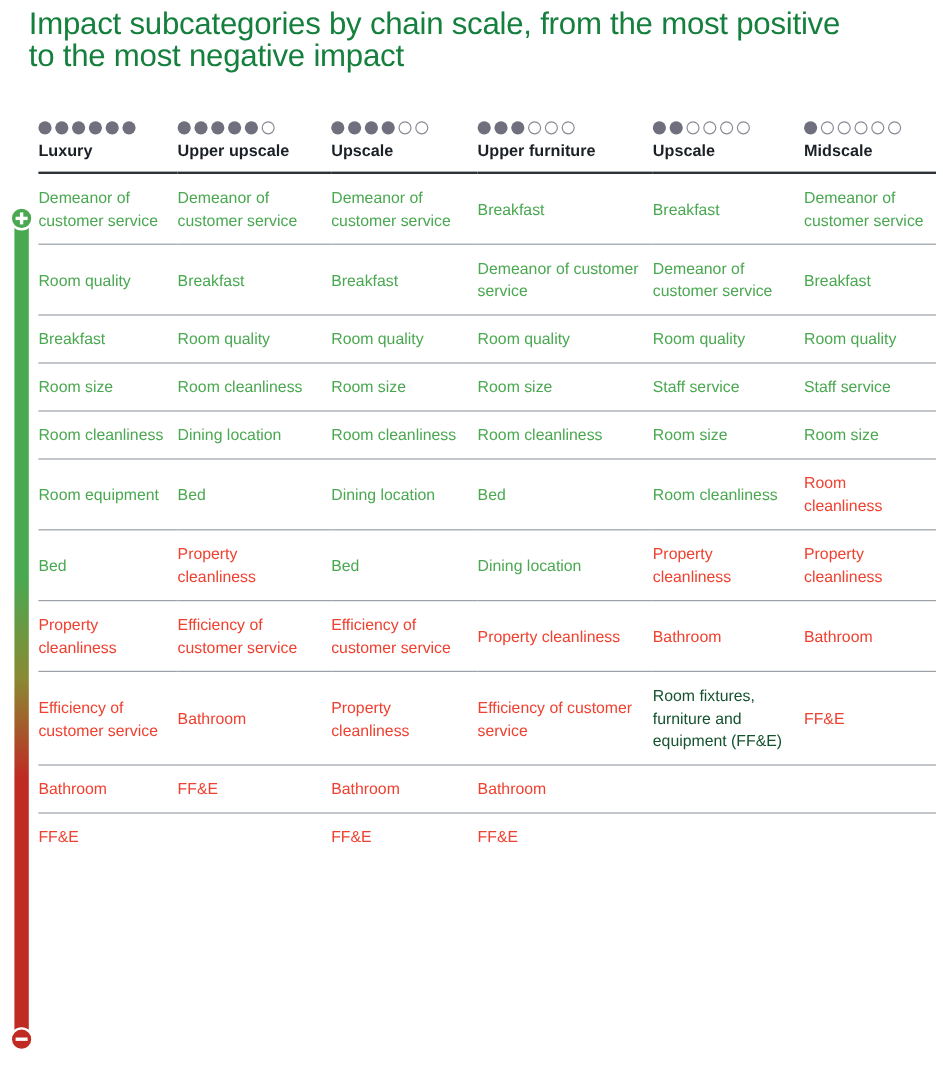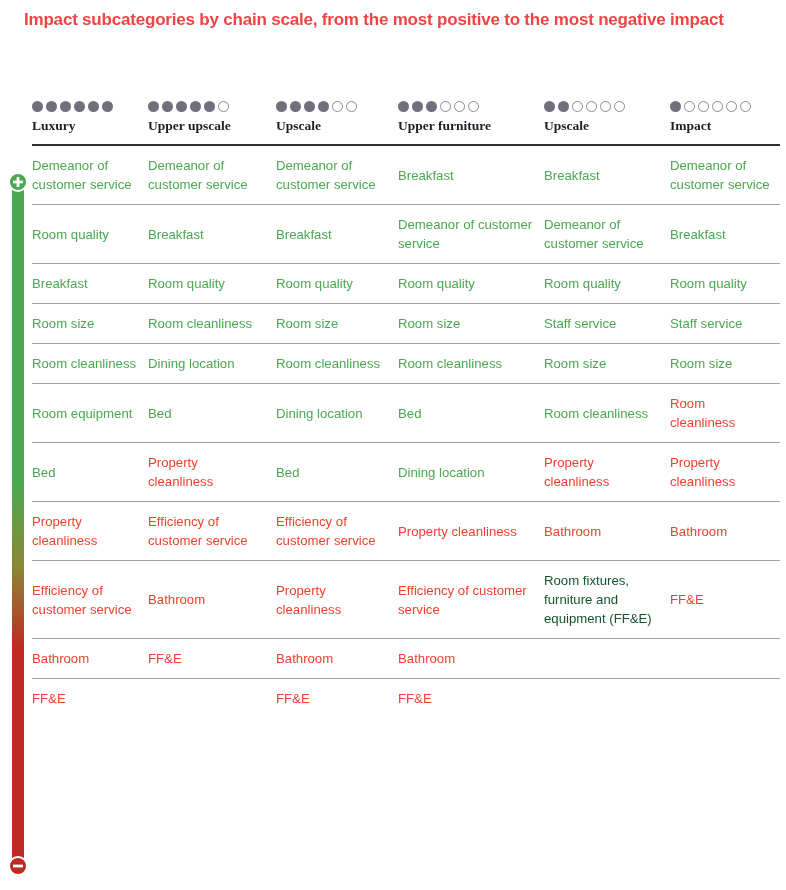--- a/index.html
+++ b/index.html
@@ -17,25 +17,25 @@
     overflow: hidden;
     position: relative;
   }
 
   
   #chart-title {
     position: absolute;
     left: 24px;
     top: 6px;
     width: 700px;
-    font-size: 17px;
-    font-weight: bold;
+    font-size: 26px;
+    font-weight: normal;
     line-height: 27px;
     letter-spacing: -0.2px;
-    color: #ef4444;
+    color: #15803d;
   }
 
   
   #scale-bar-wrap {
     position: absolute;
     left: 8px;
     top: 178px;
     width: 20px;
     height: 692px;
   }
@@ -99,21 +99,20 @@
 
   
   th.col-header {
     text-align: left;
     font-size: 13.5px;
     font-weight: bold;
     color: #1b2026;
     padding: 0 8px 10px 0;
     border-bottom: 2.5px solid #2d3239;
     vertical-align: bottom;
-    font-family: Liberation Serif, serif;
   }
 
   
   #impact-table tbody td {
     font-size: 13.2px;
     line-height: 19px;
     padding: 10px 10px 10px 0;
     vertical-align: middle;
     border-bottom: 1.4px solid #9aa0a6;
     word-wrap: break-word;
@@ -216,21 +215,21 @@
             <span class="dot empty" style="border-color: rgb(138, 138, 150);"></span>
           </div>
         </td>
       </tr>
     <tr id="labels-row">
         <th class="col-header" style="color: rgb(27, 32, 38);">Luxury</th>
         <th class="col-header" style="color: rgb(27, 32, 38);">Upper upscale</th>
         <th class="col-header" style="color: rgb(27, 32, 38);">Upscale</th>
         <th class="col-header" style="color: rgb(27, 32, 38);">Upper furniture</th>
         <th class="col-header" style="color: rgb(27, 32, 38);">Upscale</th>
-        <th class="col-header" style="color: rgb(27, 32, 38);">Impact</th>
+        <th class="col-header" style="color: rgb(27, 32, 38);">Midscale</th>
       </tr>
   </thead>
   <tbody id="table-body">
       <tr>
         <td style="color: rgb(74, 168, 81);">Demeanor of customer service</td>
         <td style="color: rgb(74, 168, 81);">Demeanor of customer service</td>
         <td style="color: rgb(74, 168, 81);">Demeanor of customer service</td>
         <td style="color: rgb(74, 168, 81);">Breakfast</td>
         <td style="color: rgb(74, 168, 81);">Breakfast</td>
         <td style="color: rgb(74, 168, 81);">Demeanor of customer service</td>

